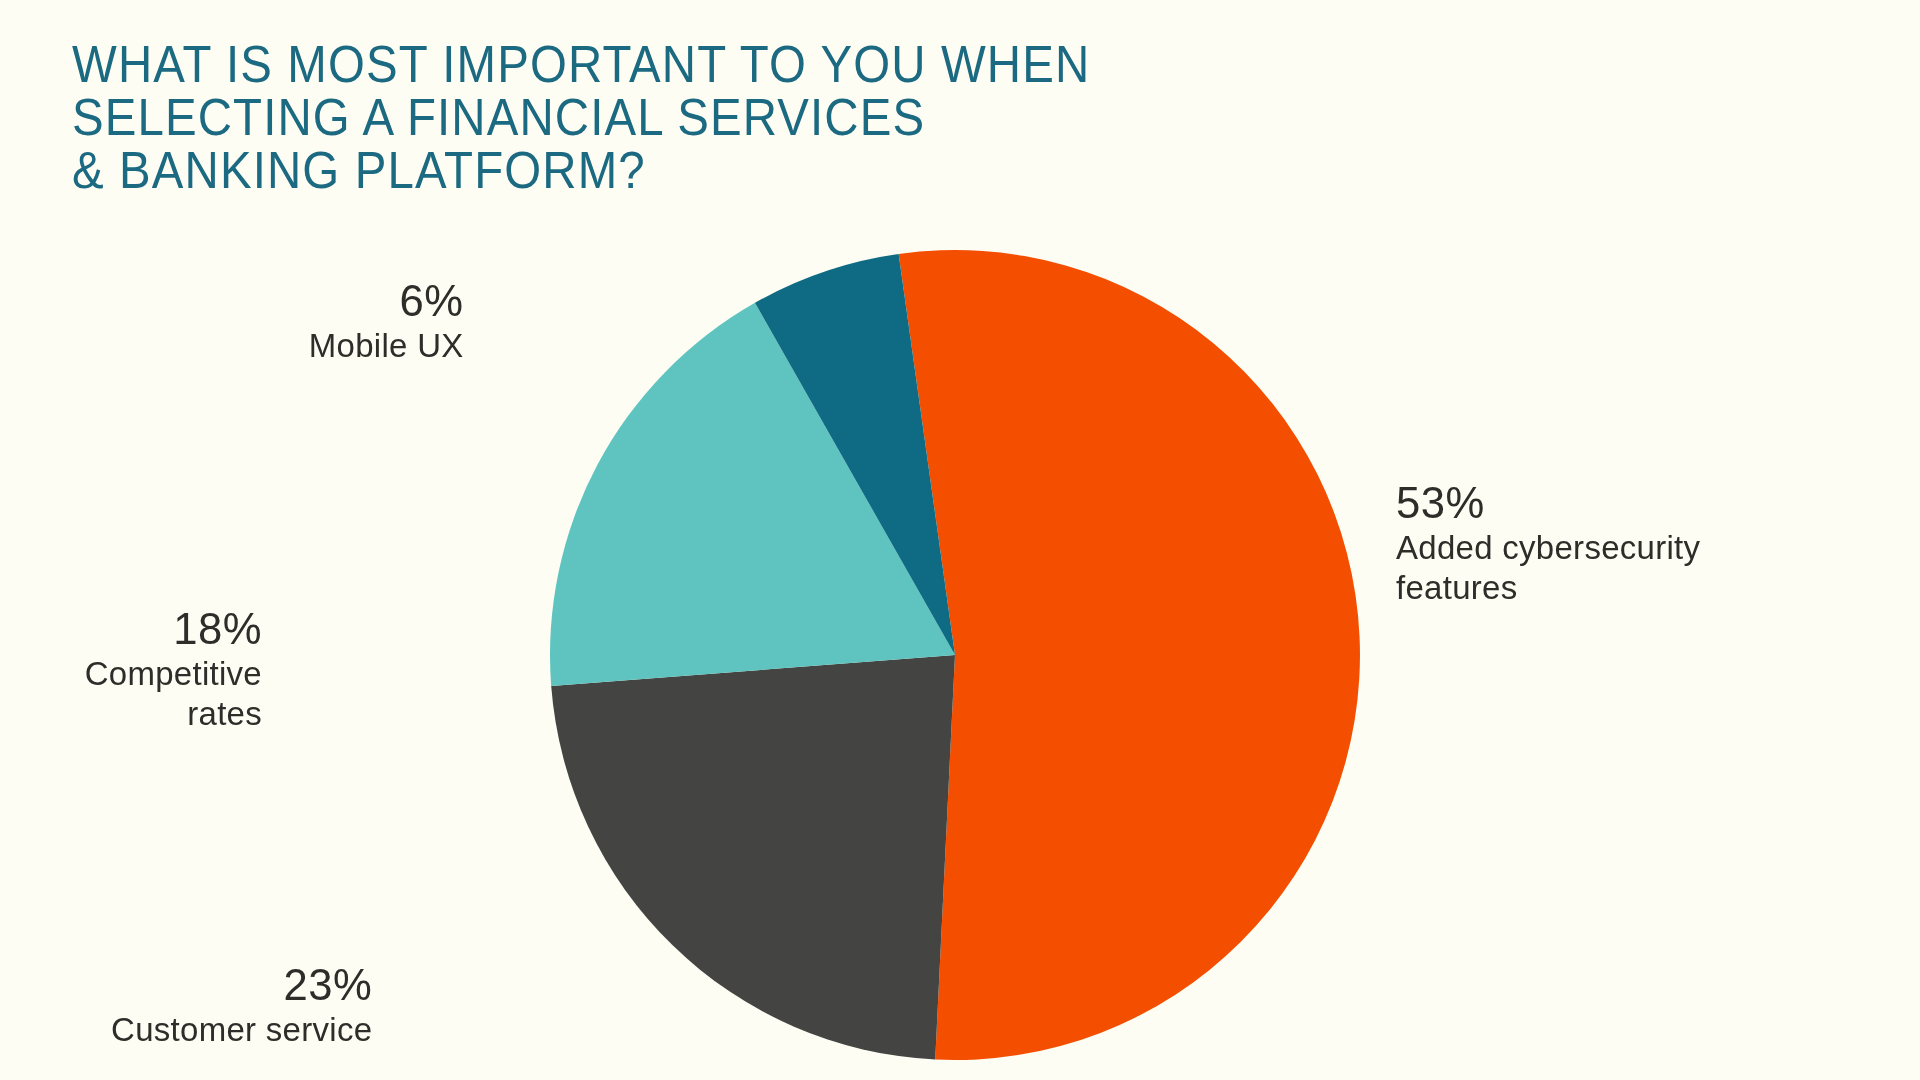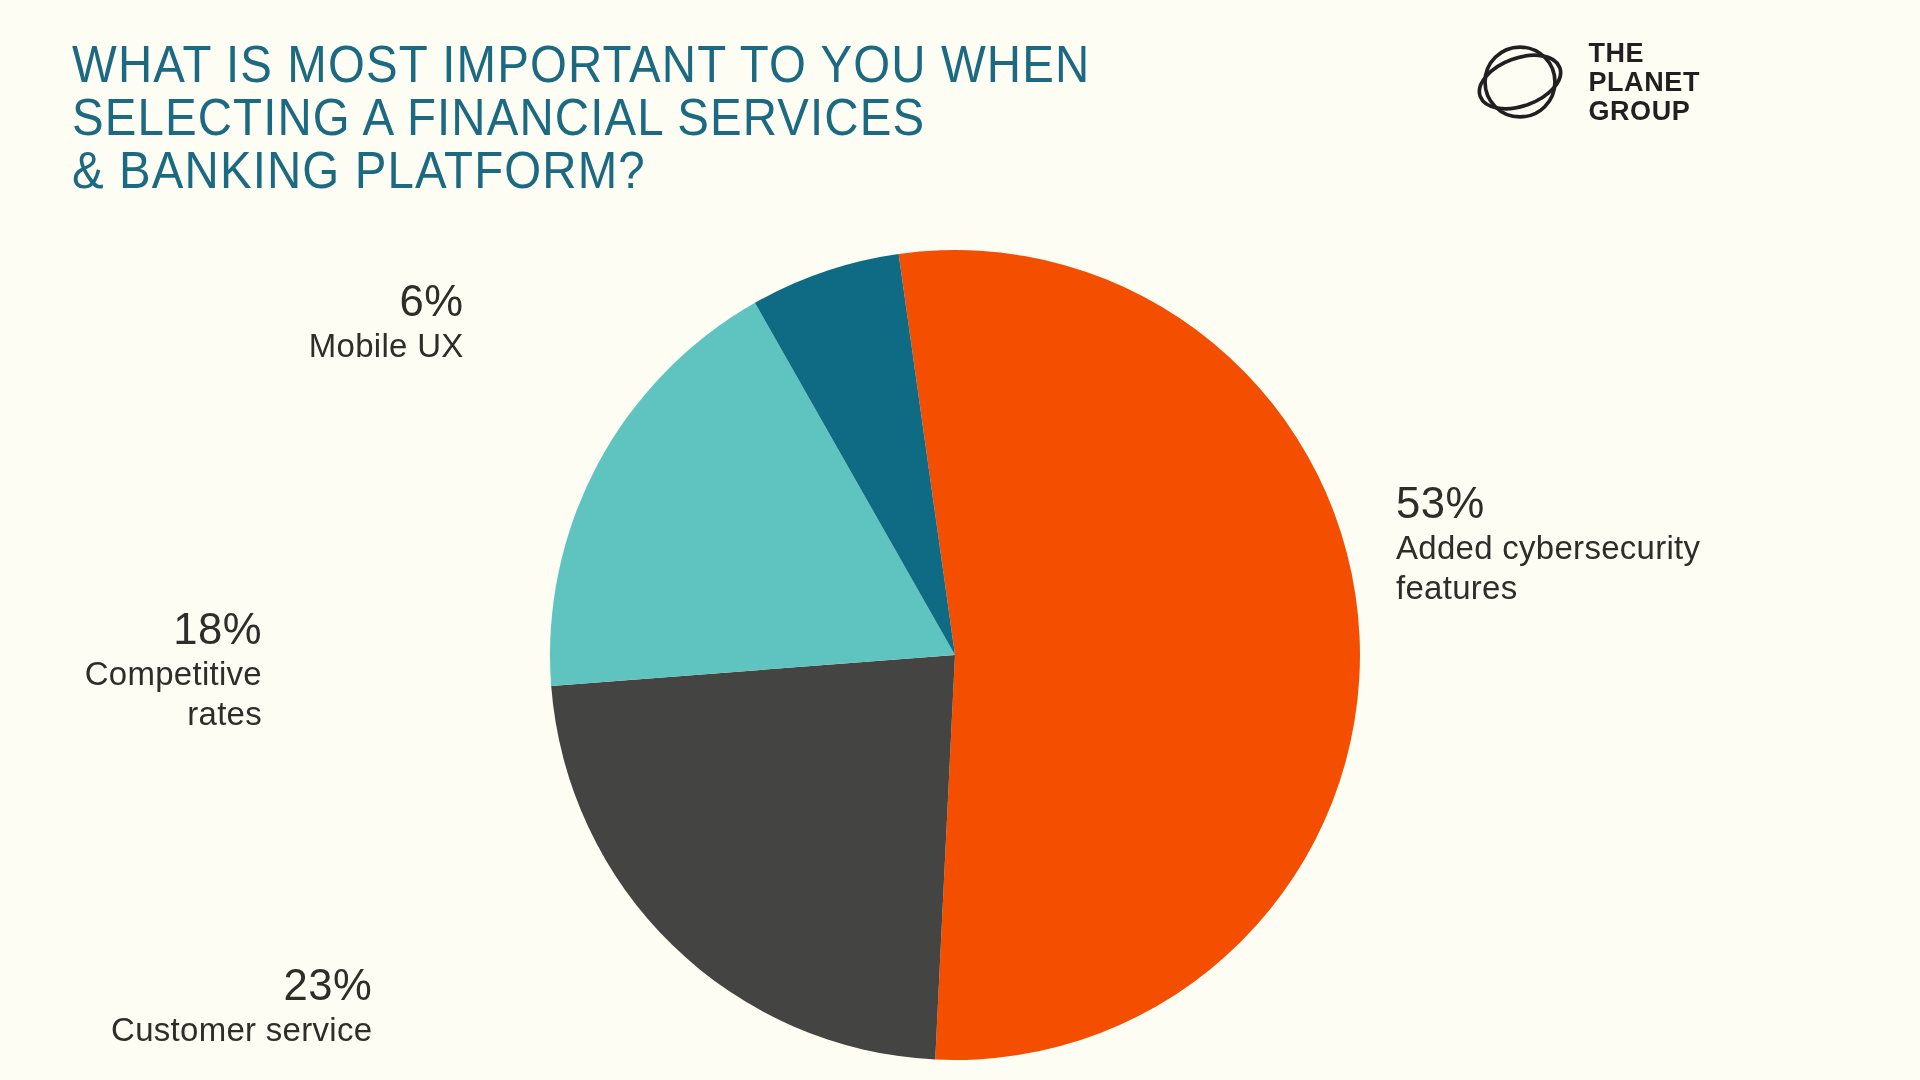--- a/index.html
+++ b/index.html
@@ -82,29 +82,20 @@
 </style>
 </head>
 <body style="background: rgb(253, 253, 244);">
 
 <div id="stage">
 
   <div class="title" id="page-title">WHAT IS MOST IMPORTANT TO YOU WHEN
 SELECTING A FINANCIAL SERVICES
 &amp; BANKING PLATFORM?</div>
 
-  <div class="logo">
-    <svg class="logo-mark" viewBox="0 0 100 100">
-      <circle cx="50" cy="50" r="38" fill="none" stroke="#231F20" stroke-width="4"></circle>
-      <ellipse cx="50" cy="50" rx="46" ry="26" fill="none" stroke="#231F20" stroke-width="4" transform="rotate(-20 50 50)"></ellipse>
-    </svg>
-    <div class="logo-text">THE
-PLANET
-GROUP</div>
-  </div>
 
   <div class="pie-wrap">
     <svg class="pie-svg" width="1920" height="1080" viewBox="0 0 1920 1080">
       <g id="pie-slices">
           <path d="M 955 655 L 898.63 253.94 A 405 405 0 1 1 935.22 1059.52 Z" fill="#F44E00"></path>
           <path d="M 955 655 L 935.22 1059.52 A 405 405 0 0 1 551.19 686.07 Z" fill="#444442"></path>
           <path d="M 955 655 L 551.19 686.07 A 405 405 0 0 1 754.95 302.85 Z" fill="#5FC4C0"></path>
           <path d="M 955 655 L 754.95 302.85 A 405 405 0 0 1 898.63 253.94 Z" fill="#0E6B83"></path>
         </g>
     </svg>

